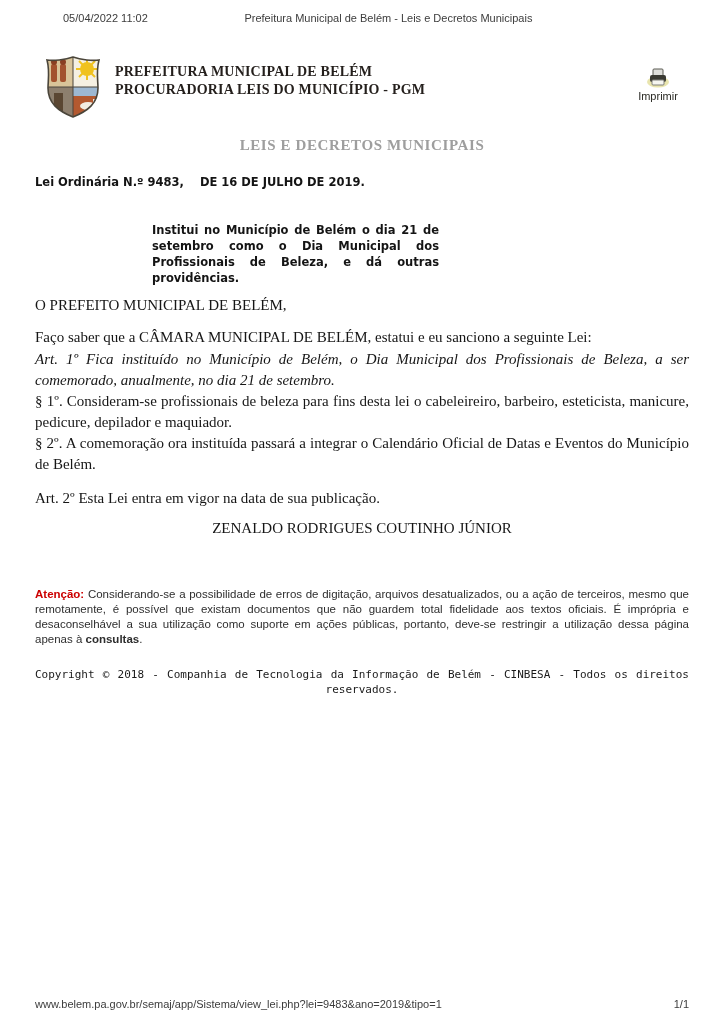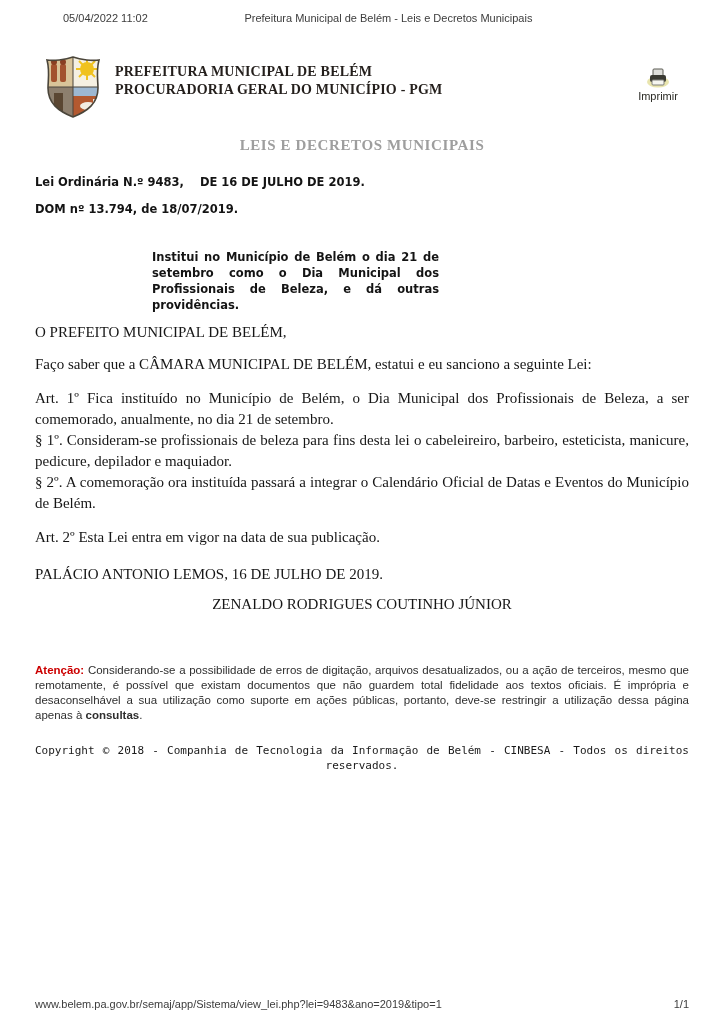--- a/index.html
+++ b/index.html
@@ -95,21 +95,21 @@
 
   .serif-p {
     font-family: "Liberation Serif", serif;
     font-size: 15px;
     line-height: 21px;
     color: #161616;
     text-align: justify;
   }
   .p-prefeito { margin-top: 9px; }
   .p-faco     { margin-top: 11px; }
-  .p-art1     { margin-top: 13px; }
+  .p-art1     { margin-top: 1px; font-style: italic; }
   .p-art2     { margin-top: 13px; }
   .p-palacio  { margin-top: 16px; }
 
   .signature { margin-top: 10px; text-align: center; }
   .signature .sig-name, .signature .sig-role {
     font-family: "Liberation Serif", serif;
     font-size: 15px; line-height: 19px; color: #161616;
   }
 
   
@@ -173,47 +173,45 @@
           <ellipse cx="45" cy="51" rx="8" ry="4" fill="#f2ede2"></ellipse>
           <rect x="50" y="44" width="3" height="8" fill="#f2ede2"></rect>
           <line x1="30" y1="0" x2="30" y2="64" stroke="#4a453a" stroke-width="1"></line>
           <line x1="2" y1="32" x2="58" y2="32" stroke="#4a453a" stroke-width="1"></line>
         </g>
         <path d="M30 2 C22 5 10 6 4 5 C7 16 5 26 5 33 C5 48 15 56 30 62 C45 56 55 48 55 33 C55 26 53 16 56 5 C50 6 38 5 30 2 Z" fill="none" stroke="#4a453a" stroke-width="1.6"></path>
       </svg>
     </div>
     <div class="org-block">
       <div>PREFEITURA MUNICIPAL DE BELÉM</div>
-      <div>PROCURADORIA GERAL DO MUNICÍPIO - PGM</div>
+      <div>PROCURADORIA LEIS DO MUNICÍPIO - PGM</div>
     </div>
     <a href="#" class="print-btn">
       <svg width="24" height="22" viewBox="0 0 24 22">
         <ellipse cx="12" cy="15" rx="11" ry="5.5" fill="#e9e5ae"></ellipse>
         <rect x="7" y="2" width="10" height="7" rx="1" fill="#dededa" stroke="#5a5a52" stroke-width="1"></rect>
         <rect x="4" y="8" width="16" height="7" rx="2" fill="#3a3a32"></rect>
         <rect x="6" y="13" width="12" height="5" rx="1" fill="#f6f6f0" stroke="#80807a" stroke-width="1"></rect>
       </svg>
       <span class="print-label">Imprimir</span>
     </a>
   </div>
 
   <div class="section-title">LEIS E DECRETOS MUNICIPAIS</div>
 
   <div class="law-line">Lei Ordinária N.º 9483,    DE 16 DE JULHO DE 2019.</div>
-  <div class="dom-line">DOM nº 13.794, de 18/07/2019.</div>
 
   <div class="ementa">Institui no Município de Belém o dia 21 de setembro como o Dia Municipal dos Profissionais de Beleza, e dá outras providências.</div>
 
   <p class="serif-p p-prefeito">O PREFEITO MUNICIPAL DE BELÉM,</p>
   <p class="serif-p p-faco">Faço saber que a CÂMARA MUNICIPAL DE BELÉM, estatui e eu sanciono a seguinte Lei:</p>
   <p class="serif-p p-art1">Art. 1º Fica instituído no Município de Belém, o Dia Municipal dos Profissionais de Beleza, a ser comemorado, anualmente, no dia 21 de setembro.</p>
   <p class="serif-p">§ 1º. Consideram-se profissionais de beleza para fins desta lei o cabeleireiro, barbeiro, esteticista, manicure, pedicure, depilador e maquiador.</p>
   <p class="serif-p">§ 2º. A comemoração ora instituída passará a integrar o Calendário Oficial de Datas e Eventos do Município de Belém.</p>
   <p class="serif-p p-art2">Art. 2º Esta Lei entra em vigor na data de sua publicação.</p>
-  <p class="serif-p p-palacio">PALÁCIO ANTONIO LEMOS, 16 DE JULHO DE 2019.</p>
 
   <div class="signature">
     <div class="sig-name">ZENALDO RODRIGUES COUTINHO JÚNIOR</div>
   </div>
 
   <div class="notice">
     <span class="notice-label" id="notice-label" style="color: rgb(204, 0, 0);">Atenção:</span><span> Considerando-se a possibilidade de erros de digitação, arquivos desatualizados, ou a ação de terceiros, mesmo que remotamente, é possível que existam documentos que não guardem total fidelidade aos textos oficiais. É imprópria e desaconselhável a sua utilização como suporte em ações públicas, portanto, deve-se restringir a utilização dessa página apenas à </span><span class="notice-bold">consultas</span><span>.</span>
   </div>
 
   <div class="copyright">Copyright © 2018 - Companhia de Tecnologia da Informação de Belém - CINBESA - Todos os direitos reservados.</div>

